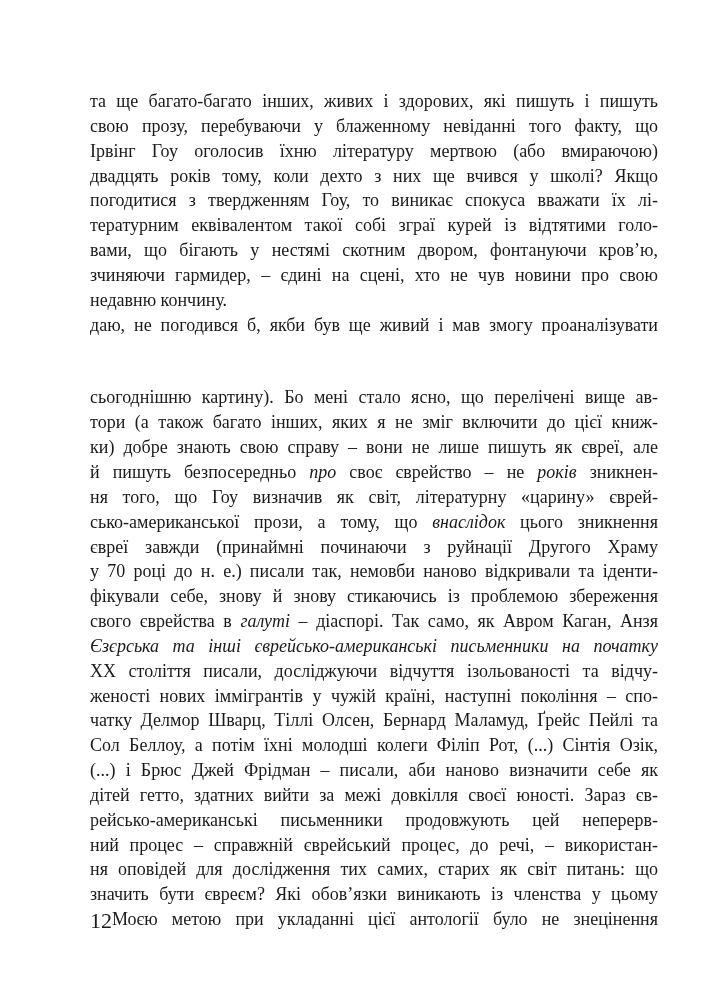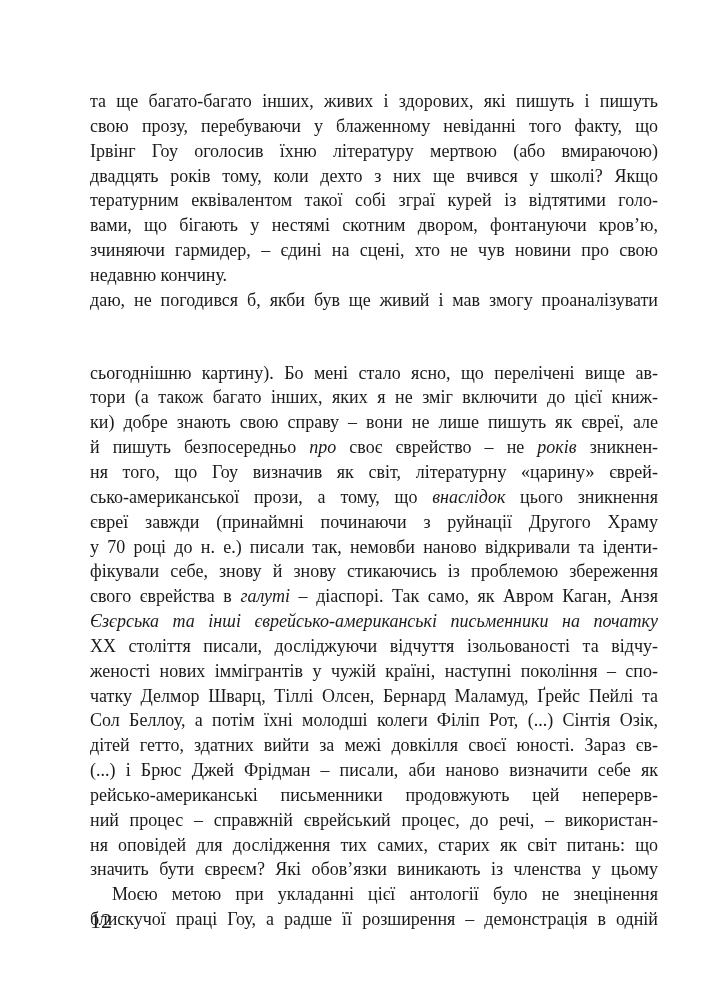--- a/index.html
+++ b/index.html
@@ -27,20 +27,21 @@
 </style>
 </head>
 <body>
 
 <div class="page" id="page-body">
     <div>
       <div class="line" style="white-space: normal; overflow: hidden;">та ще багато-багато інших, живих і здорових, які пишуть і пишуть</div>
       <div class="line" style="white-space: normal; overflow: hidden;">свою прозу, перебуваючи у блаженному невіданні того факту, що</div>
       <div class="line" style="white-space: normal; overflow: hidden;">Ірвінг Гоу оголосив їхню літературу мертвою (або вмираючою)</div>
       <div class="line" style="white-space: normal; overflow: hidden;">двадцять років тому, коли дехто з них ще вчився у школі? Якщо</div>
+      <div class="line" style="white-space: normal; overflow: hidden;">погодитися з твердженням Гоу, то виникає спокуса вважати їх лі-</div>
       <div class="line" style="white-space: normal; overflow: hidden;">тературним еквівалентом такої собі зграї курей із відтятими голо-</div>
       <div class="line" style="white-space: normal; overflow: hidden;">вами, що бігають у нестямі скотним двором, фонтануючи кров’ю,</div>
       <div class="line" style="white-space: normal; overflow: hidden;">зчиняючи гармидер, – єдині на сцені, хто не чув новини про свою</div>
       <div class="line last" style="white-space: nowrap;">недавню кончину.</div>
     </div>
     <div>
       <div class="line" style="white-space: normal; overflow: hidden;">даю, не погодився б, якби був ще живий і мав змогу проаналізувати</div>
       <div class="line" style="white-space: normal; overflow: hidden; margin-top: 48px;">сьогоднішню картину). Бо мені стало ясно, що перелічені вище ав-</div>
       <div class="line" style="white-space: normal; overflow: hidden;">тори (а також багато інших, яких я не зміг включити до цієї книж-</div>
       <div class="line" style="white-space: normal; overflow: hidden;">ки) добре знають свою справу – вони не лише пишуть як євреї, але</div>
@@ -49,25 +50,24 @@
       <div class="line" style="white-space: normal; overflow: hidden;">сько-американської прози, а тому, що <i>внаслідок</i> цього зникнення</div>
       <div class="line" style="white-space: normal; overflow: hidden;">євреї завжди (принаймні починаючи з руйнації Другого Храму</div>
       <div class="line" style="white-space: normal; overflow: hidden;">у 70 році до н. е.) писали так, немовби наново відкривали та іденти-</div>
       <div class="line" style="white-space: normal; overflow: hidden;">фікували себе, знову й знову стикаючись із проблемою збереження</div>
       <div class="line" style="white-space: normal; overflow: hidden;">свого єврейства в <i>галуті</i> – діаспорі. Так само, як Авром Каган, Анзя</div>
       <div class="line" style="white-space: normal; overflow: hidden; font-style: italic;">Єзєрська та інші єврейсько-американські письменники на початку</div>
       <div class="line" style="white-space: normal; overflow: hidden;">XX століття писали, досліджуючи відчуття ізольованості та відчу-</div>
       <div class="line" style="white-space: normal; overflow: hidden;">женості нових іммігрантів у чужій країні, наступні покоління – спо-</div>
       <div class="line" style="white-space: normal; overflow: hidden;">чатку Делмор Шварц, Тіллі Олсен, Бернард Маламуд, Ґрейс Пейлі та</div>
       <div class="line" style="white-space: normal; overflow: hidden;">Сол Беллоу, а потім їхні молодші колеги Філіп Рот, (...) Сінтія Озік,</div>
+      <div class="line" style="white-space: normal; overflow: hidden;">(...) і Брюс Джей Фрідман – писали, аби наново визначити себе як</div>
       <div class="line" style="white-space: normal; overflow: hidden;">дітей гетто, здатних вийти за межі довкілля своєї юності. Зараз єв-</div>
-      <div class="line" style="white-space: normal; overflow: hidden;">(...) і Брюс Джей Фрідман – писали, аби наново визначити себе як</div>
       <div class="line" style="white-space: normal; overflow: hidden;">рейсько-американські письменники продовжують цей неперерв-</div>
       <div class="line" style="white-space: normal; overflow: hidden;">ний процес – справжній єврейський процес, до речі, – використан-</div>
       <div class="line" style="white-space: normal; overflow: hidden;">ня оповідей для дослідження тих самих, старих як світ питань: що</div>
       <div class="line" style="white-space: normal; overflow: hidden;">значить бути євреєм? Які обов’язки виникають із членства у цьому</div>
     </div>
     <div>
       <div class="line indent" style="white-space: normal; overflow: hidden;">Моєю метою при укладанні цієї антології було не знецінення</div>
-      <div class="line" style="white-space: normal; overflow: hidden;">блискучої праці Гоу, а радше її розширення – демонстрація в одній</div>
     </div>
   </div>
 <div class="pagenum">12</div>
 
 </body></html>

